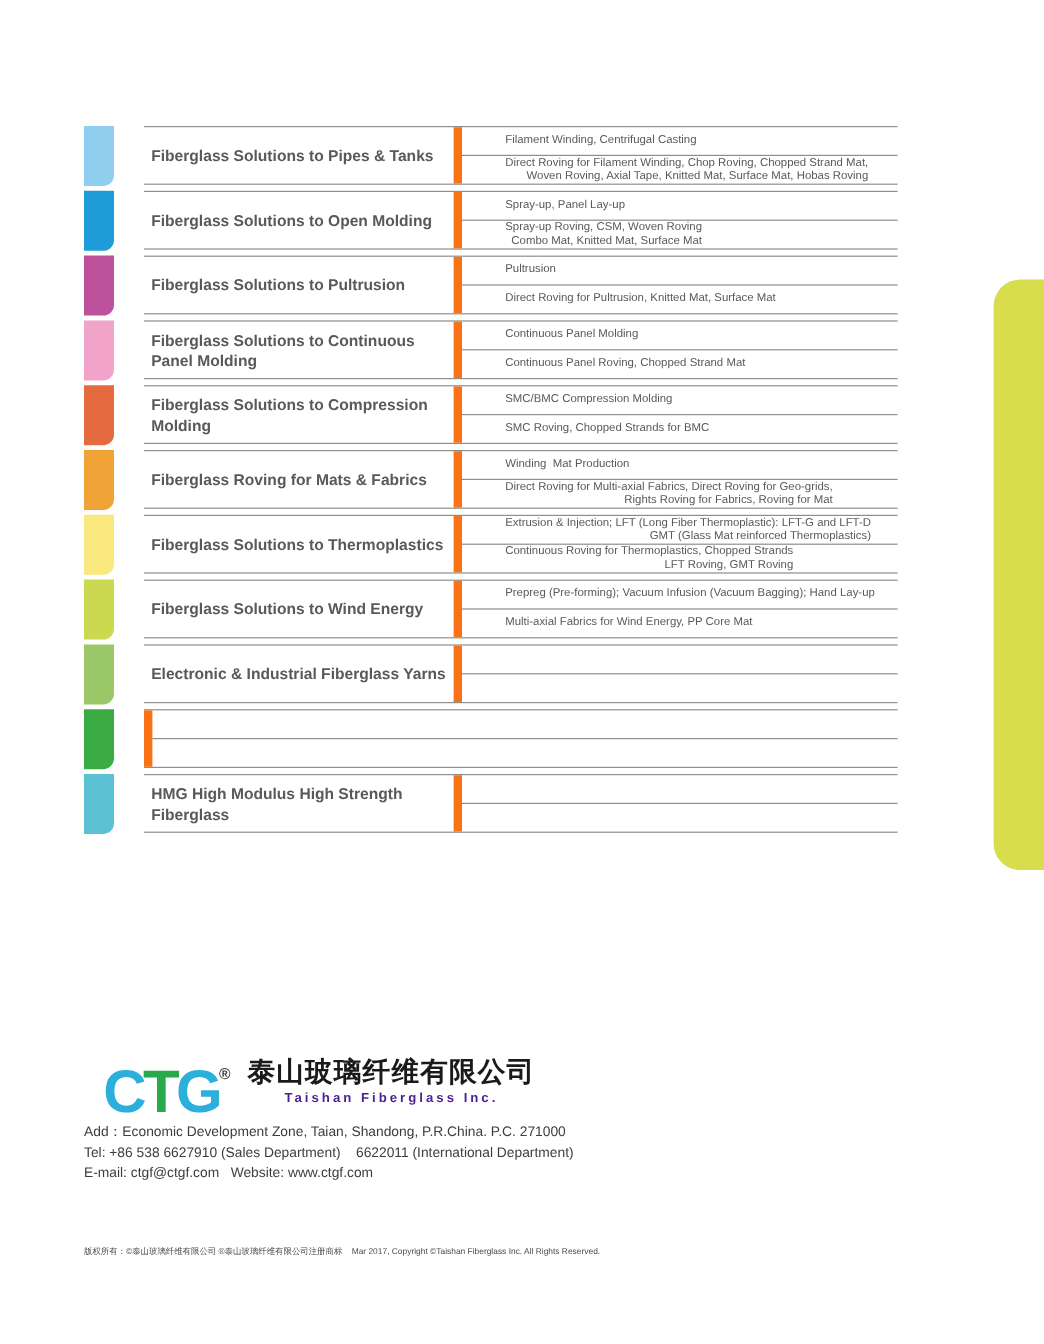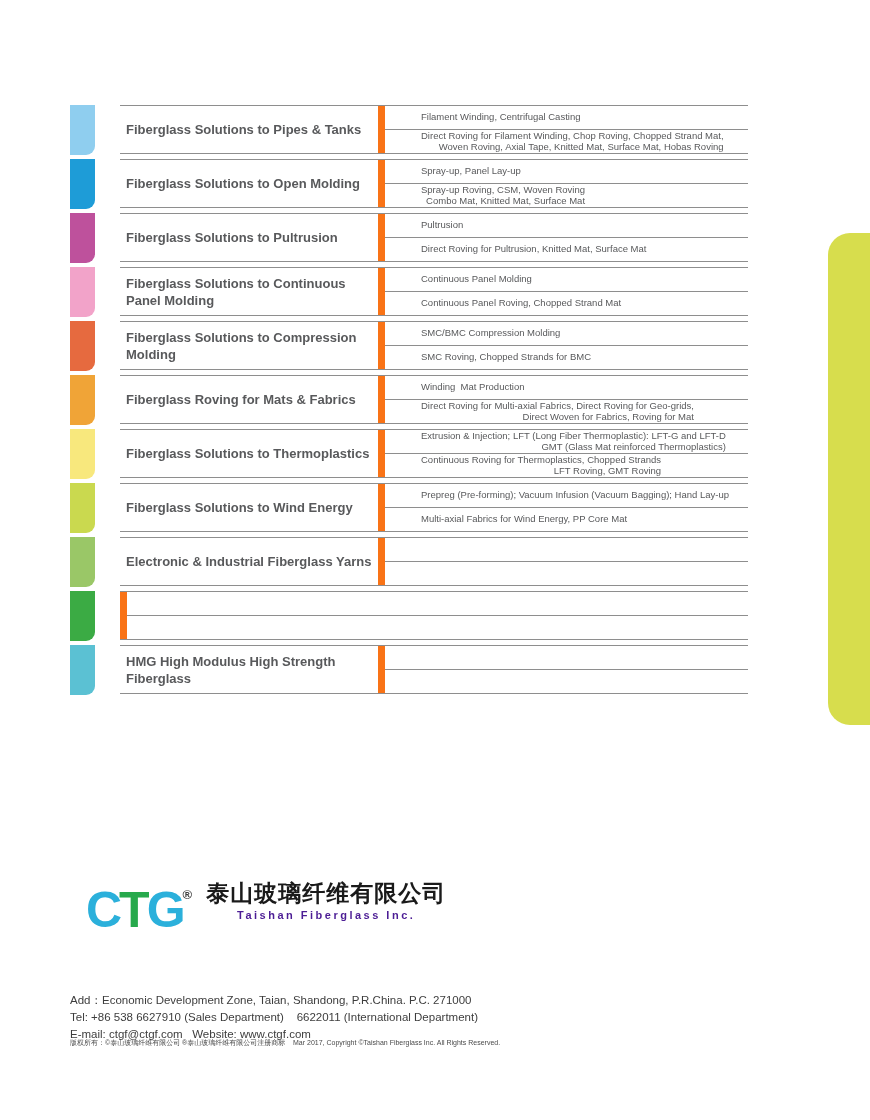--- a/index.html
+++ b/index.html
@@ -47,21 +47,21 @@
   .logo-letters {
     font-size:50px; font-weight:900; letter-spacing:-3px; line-height:50px;
     position:relative; padding-right:14px;
   }
   .logo-reg { font-size:13px; font-weight:700; vertical-align:28px; letter-spacing:0; color:#3c3c3c; }
   .logo-names { display:flex; flex-direction:column; justify-content:center;text-align:center; }
   .logo-cn { font-size:23px; font-weight:700; color:#1a1a1a; letter-spacing:1px; line-height:26px; }
   .logo-en { font-size:11px; font-weight:700; color:#4c1d95; letter-spacing:2.5px; line-height:19px; }
 
   
-  .contact { position:absolute; left:70px; top:992px; font-size:11.5px; line-height:17.2px; color:#3d3d3d; }
+  .contact { position:absolute; left:70px; top:936px; font-size:11.5px; line-height:17.2px; color:#3d3d3d; }
   .contact-line { white-space:pre; }
 
   
   .fine-print { position:absolute; left:70px; top:1038px; font-size:7px; color:#4a4a4a; white-space:pre; }
 </style>
 </head>
 <body>
 
 <div class="page">
 
@@ -123,21 +123,21 @@
     </div>
   </div>
 
   <div class="section">
     <div class="tab" style="background: rgb(240, 164, 55);"></div>
     <div class="cells">
       <div class="title-cell">Fiberglass Roving for Mats &amp; Fabrics</div>
       <div class="detail-col">
         <div class="detail-row r1">Winding  Mat Production</div>
         <div class="detail-row r2">Direct Roving for Multi-axial Fabrics, Direct Roving for Geo-grids,
-Direct Woven for Fabrics, Roving for Mat</div>
+Rights Roving for Fabrics, Roving for Mat</div>
       </div>
     </div>
   </div>
 
   <div class="section">
     <div class="tab" style="background: rgb(248, 232, 125);"></div>
     <div class="cells">
       <div class="title-cell">Fiberglass Solutions to Thermoplastics</div>
       <div class="detail-col">
         <div class="detail-row r1">Extrusion &amp; Injection; LFT (Long Fiber Thermoplastic): LFT-G and LFT-D

